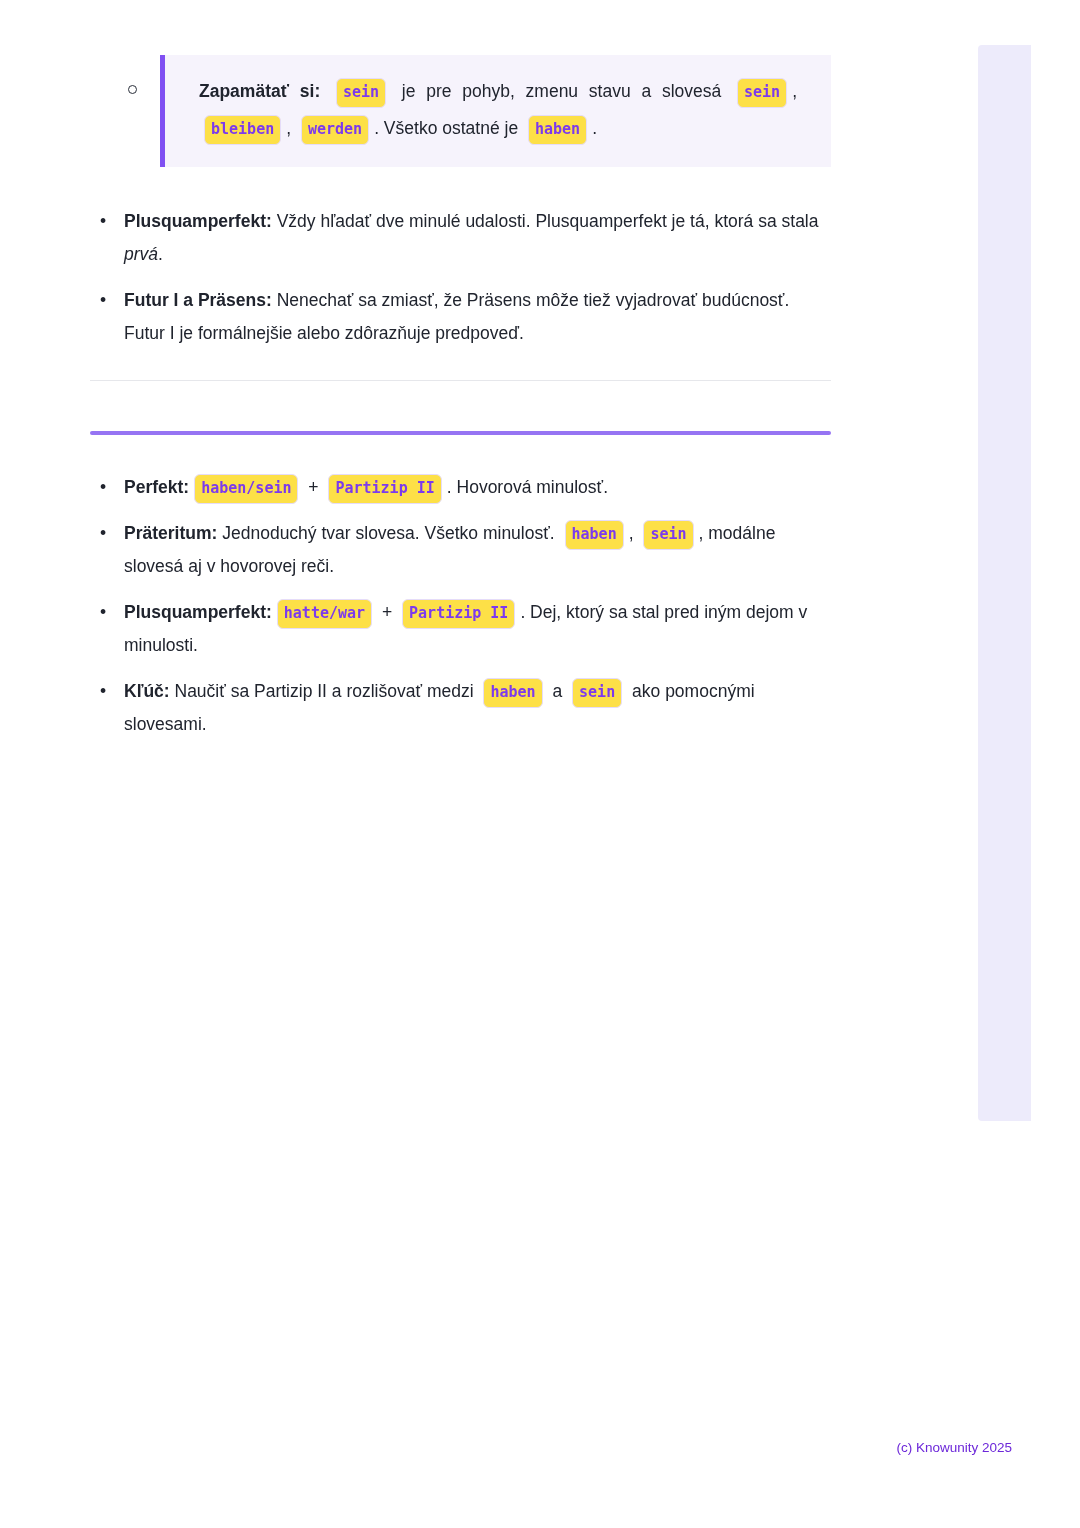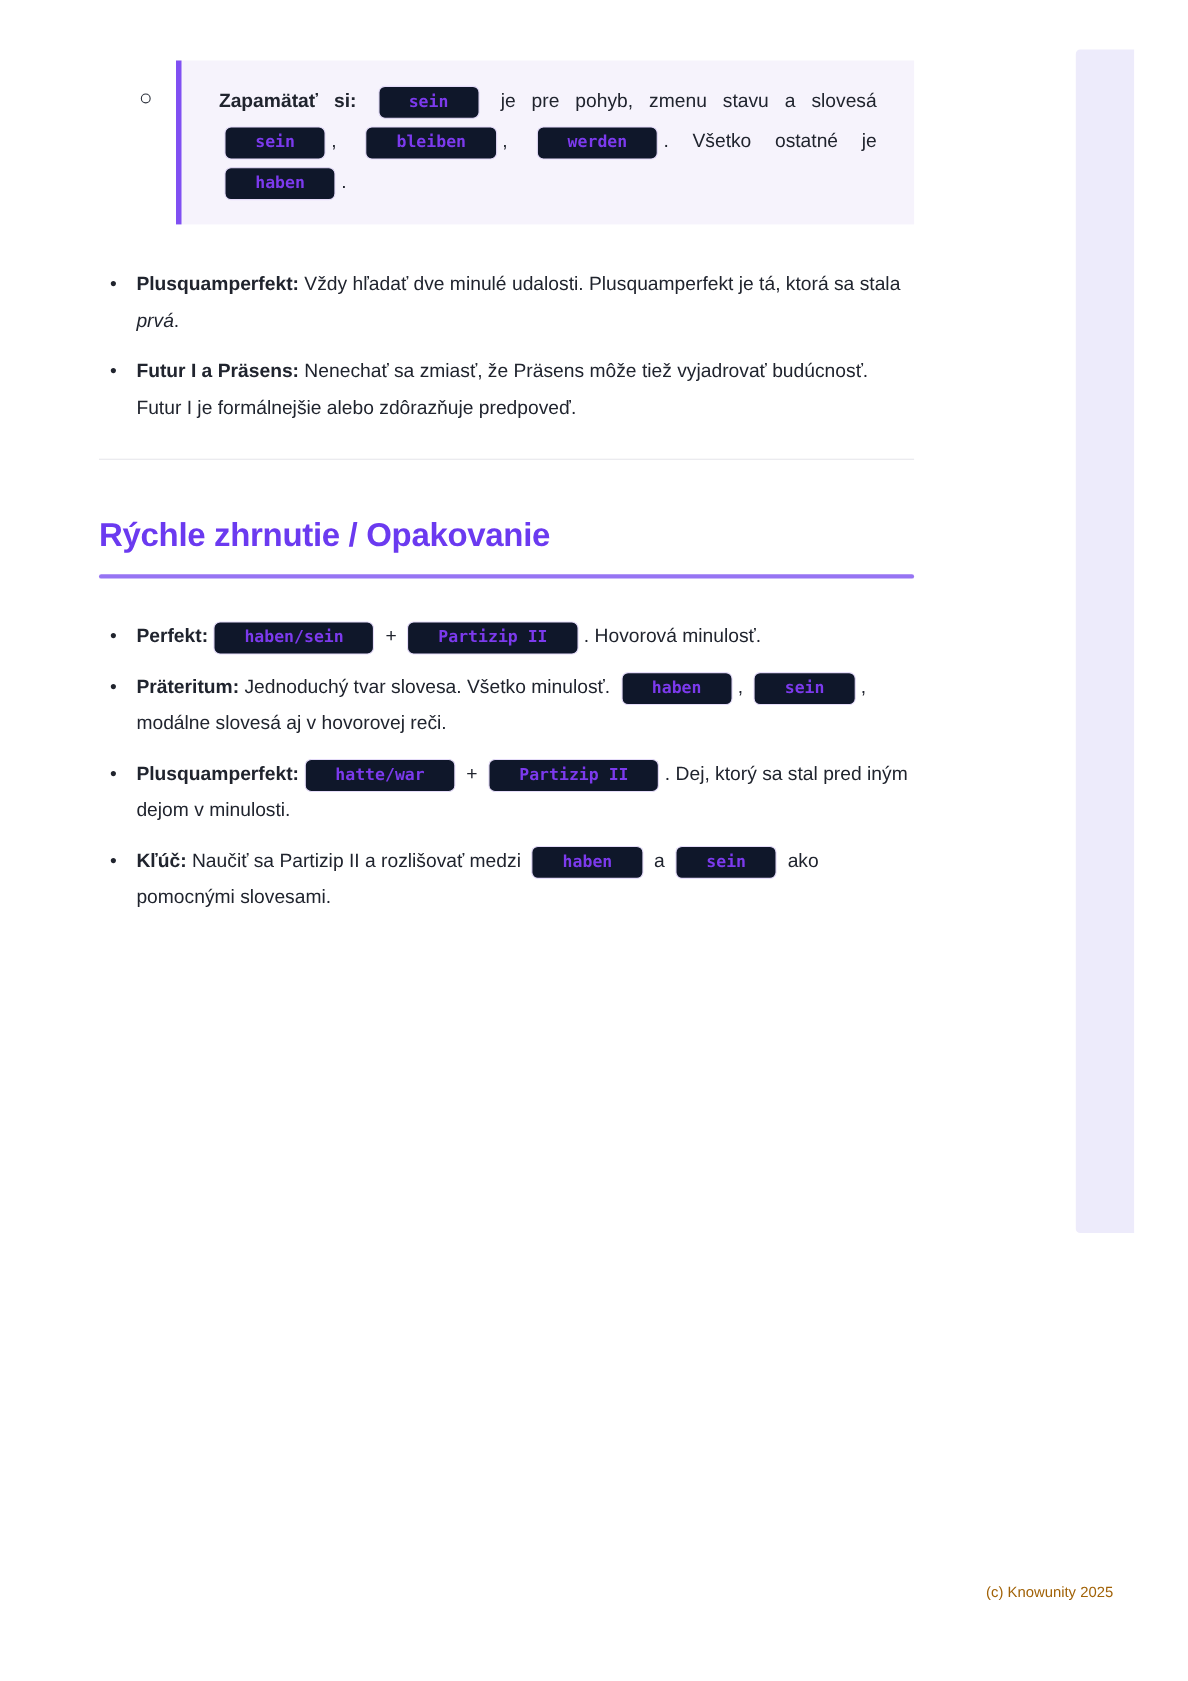--- a/index.html
+++ b/index.html
@@ -26,23 +26,23 @@
     flex:1; background:#f6f3fc; border-left:5px solid #8050f2;
     padding:18px 34px 20px 34px;
   }
   .callout-text { text-align:justify; line-height:37px; }
 
   
   .chip {
     display:inline-block;
     font-family:"DejaVu Sans Mono","Liberation Mono",monospace;
     font-size:15px; font-weight:700; line-height:21px;
-    color:#7c3aed; background:#0f172a;
+    color:#7c3aed; background:#fde047;
     border:1px solid #e5dcf9; border-radius:6px;
-    padding:3px 27px 4px; margin:0 5px; white-space:nowrap;
+    padding:3px 6px 4px; margin:0 5px; white-space:nowrap;
   }
 
   
   ul.bullets { list-style:none; }
   ul.bullets > li { position:relative; padding-left:34px; margin-bottom:13px; }
   ul.bullets > li::before {
     content:"•"; position:absolute; left:10px; top:0; color:#20242e;
   }
   .bullet-text strong { font-weight:700; }
   .bullet-text em { font-style:italic; }
@@ -53,21 +53,21 @@
   h1.section-heading {
     font-size:30px; line-height:38px; font-weight:700;
     color:#6b3af0; letter-spacing:-0.3px;
   }
   .heading-underline { height:4px; background:#9674f3; border-radius:2px; margin-top:16px; }
 
   .summary-list { margin-top:36px; }
 
   .footer {
     position:absolute; right:68px; top:1438px;
-    font-size:13.5px; line-height:20px; color:#a16207;
+    font-size:13.5px; line-height:20px; color:#6d28d9;
   }
 </style>
 </head>
 <body>
 
 <div class="side-strip"></div>
 
 <div class="content">
 
   <div class="callout-row">
@@ -84,21 +84,20 @@
       <div class="bullet-text"><strong>Plusquamperfekt:</strong><span> Vždy hľadať dve minulé udalosti. Plusquamperfekt je tá, ktorá sa stala </span><em>prvá</em><span>.</span></div>
     </li>
     <li>
       <div class="bullet-text"><strong>Futur I a Präsens:</strong><span> Nenechať sa zmiasť, že Präsens môže tiež vyjadrovať budúcnosť. Futur I je formálnejšie alebo zdôrazňuje predpoveď.</span></div>
     </li>
   </ul>
 
   <div class="divider"></div>
 
   <div class="heading-block">
-    <h1 class="section-heading">Rýchle zhrnutie / Opakovanie</h1>
     <div class="heading-underline"></div>
   </div>
 
   <ul class="bullets summary-list">
     <li>
       <div class="bullet-text"><strong>Perfekt:</strong><code class="chip">haben/sein</code><span> + </span><code class="chip">Partizip II</code><span>. Hovorová minulosť.</span></div>
     </li>
     <li>
       <div class="bullet-text"><strong>Präteritum:</strong><span> Jednoduchý tvar slovesa. Všetko minulosť. </span><code class="chip">haben</code><span>, </span><code class="chip">sein</code><span>, modálne slovesá aj v hovorovej reči.</span></div>
     </li>

